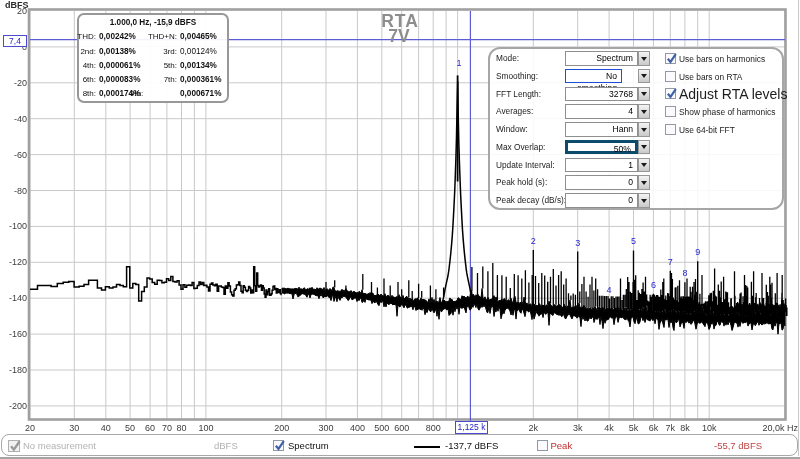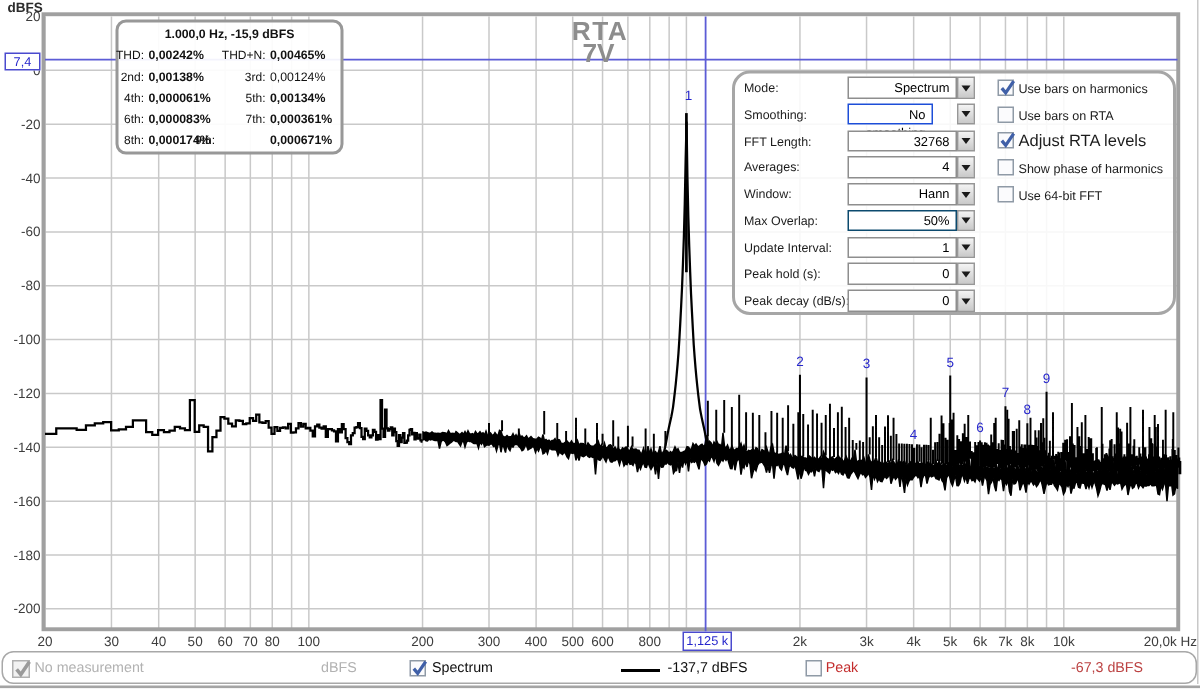--- a/index.html
+++ b/index.html
@@ -115,21 +115,21 @@
     <div style="position:absolute;left:565px;top:104.2px;width:73px;height:14.5px;background:#fff;border:1px solid #8e8e8e;box-sizing:border-box;font-size:8.6px;line-height:12.5px;color:#000;text-align:right;padding-right:4px;">4</div>
     <div style="position:absolute;left:638px;top:104.2px;width:12px;height:14.5px;background:linear-gradient(#f4f4f4,#c9c9c9);border:1px solid #979797;box-sizing:border-box;">
       <span style="position:absolute;left:2px;top:4.5px;width:0;height:0;border-left:3.5px solid transparent;border-right:3.5px solid transparent;border-top:4.6px solid #1a1a1a;"></span>
     </div>
     <div style="position:absolute;left:496px;top:122.0px;height:14.5px;line-height:14.5px;font-size:8.3px;color:#1c1c1c;">Window:</div>
     <div style="position:absolute;left:565px;top:122.0px;width:73px;height:14.5px;background:#fff;border:1px solid #8e8e8e;box-sizing:border-box;font-size:8.6px;line-height:12.5px;color:#000;text-align:right;padding-right:4px;">Hann</div>
     <div style="position:absolute;left:638px;top:122.0px;width:12px;height:14.5px;background:linear-gradient(#f4f4f4,#c9c9c9);border:1px solid #979797;box-sizing:border-box;">
       <span style="position:absolute;left:2px;top:4.5px;width:0;height:0;border-left:3.5px solid transparent;border-right:3.5px solid transparent;border-top:4.6px solid #1a1a1a;"></span>
     </div>
     <div style="position:absolute;left:496px;top:139.8px;height:14.5px;line-height:14.5px;font-size:8.3px;color:#1c1c1c;">Max Overlap:</div>
-    <div style="position:absolute;left:565px;top:139.8px;width:73px;height:14.5px;background:#fff;border:1px solid #0c4a6e;box-sizing:border-box;font-size:8.6px;line-height:12.5px;color:#000;text-align:right;padding-right:4px;">50%</div>
+    <div style="position:absolute;left:565px;top:139.8px;width:73px;height:14.5px;background:#fff;border:3px solid #0c4a6e;box-sizing:border-box;font-size:8.6px;line-height:12.5px;color:#000;text-align:right;padding-right:4px;">50%</div>
     <div style="position:absolute;left:638px;top:139.8px;width:12px;height:14.5px;background:linear-gradient(#f4f4f4,#c9c9c9);border:1px solid #979797;box-sizing:border-box;">
       <span style="position:absolute;left:2px;top:4.5px;width:0;height:0;border-left:3.5px solid transparent;border-right:3.5px solid transparent;border-top:4.6px solid #1a1a1a;"></span>
     </div>
     <div style="position:absolute;left:496px;top:157.5px;height:14.5px;line-height:14.5px;font-size:8.3px;color:#1c1c1c;">Update Interval:</div>
     <div style="position:absolute;left:565px;top:157.5px;width:73px;height:14.5px;background:#fff;border:1px solid #8e8e8e;box-sizing:border-box;font-size:8.6px;line-height:12.5px;color:#000;text-align:right;padding-right:4px;">1</div>
     <div style="position:absolute;left:638px;top:157.5px;width:12px;height:14.5px;background:linear-gradient(#f4f4f4,#c9c9c9);border:1px solid #979797;box-sizing:border-box;">
       <span style="position:absolute;left:2px;top:4.5px;width:0;height:0;border-left:3.5px solid transparent;border-right:3.5px solid transparent;border-top:4.6px solid #1a1a1a;"></span>
     </div>
     <div style="position:absolute;left:496px;top:175.2px;height:14.5px;line-height:14.5px;font-size:8.3px;color:#1c1c1c;">Peak hold (s):</div>
     <div style="position:absolute;left:565px;top:175.2px;width:73px;height:14.5px;background:#fff;border:1px solid #8e8e8e;box-sizing:border-box;font-size:8.6px;line-height:12.5px;color:#000;text-align:right;padding-right:4px;">0</div>
@@ -147,21 +147,21 @@
       </svg>
     </div>
     <div style="position:absolute;left:679px;top:53.8px;font-size:8.4px;line-height:10px;color:#1c1c1c;">Use bars on harmonics</div>
     <div style="position:absolute;left:665.0px;top:70.5px;width:11px;height:11px;background:#fbfbfd;border:1px solid #8f9aa6;box-sizing:border-box;"></div>
     <div style="position:absolute;left:679px;top:71.5px;font-size:8.4px;line-height:10px;color:#1c1c1c;">Use bars on RTA</div>
     <div style="position:absolute;left:665.0px;top:88.3px;width:11px;height:11px;background:#fbfbfd;border:1px solid #8f9aa6;box-sizing:border-box;">
       <svg width="13" height="13" viewBox="0 0 10 10" style="position:absolute;left:-1px;top:-2px;">
         <path d="M2.2 5.2 L4.2 7.6 L8.3 1.6" fill="none" stroke="#4060a8" stroke-width="1.7"></path>
       </svg>
     </div>
-    <div style="position:absolute;left:679px;top:89.3px;font-size:11px;line-height:10px;color:#1c1c1c;text-align:center;">Adjust RTA levels</div>
+    <div style="position:absolute;left:679px;top:89.3px;font-size:14px;line-height:10px;color:#1c1c1c;text-align:center;">Adjust RTA levels</div>
     <div style="position:absolute;left:665.0px;top:106.0px;width:11px;height:11px;background:#fbfbfd;border:1px solid #8f9aa6;box-sizing:border-box;"></div>
     <div style="position:absolute;left:679px;top:107.0px;font-size:8.4px;line-height:10px;color:#1c1c1c;">Show phase of harmonics</div>
     <div style="position:absolute;left:665.0px;top:123.8px;width:11px;height:11px;background:#fbfbfd;border:1px solid #8f9aa6;box-sizing:border-box;"></div>
     <div style="position:absolute;left:679px;top:124.8px;font-size:8.4px;line-height:10px;color:#1c1c1c;">Use 64-bit FFT</div>
 
 <div style="position:absolute;left:1px;top:434px;width:797px;height:21.5px;background:#fff;border:1.5px solid #a8a8a8;border-radius:8px;box-sizing:border-box;"></div>
 <div style="position:absolute;left:8.0px;top:439.5px;width:12px;height:12px;background:#f2f2f2;border:1px solid #b0b0b0;box-sizing:border-box;">
       <svg width="14" height="14" viewBox="0 0 10 10" style="position:absolute;left:-1px;top:-2px;">
         <path d="M2.2 5.2 L4.2 7.6 L8.3 1.6" fill="none" stroke="#9a9a9a" stroke-width="1.7"></path>
       </svg>
@@ -171,17 +171,17 @@
 <div style="position:absolute;left:272.5px;top:439.5px;width:11px;height:11px;background:#fbfbfd;border:1px solid #8f9aa6;box-sizing:border-box;">
       <svg width="13" height="13" viewBox="0 0 10 10" style="position:absolute;left:-1px;top:-2px;">
         <path d="M2.2 5.2 L4.2 7.6 L8.3 1.6" fill="none" stroke="#4060a8" stroke-width="1.7"></path>
       </svg>
     </div>
 <div style="position:absolute;left:288px;top:440px;font-size:9.5px;color:#101010;">Spectrum</div>
 <div style="position:absolute;left:414px;top:445.5px;width:26px;height:2px;background:#000;"></div>
 <div style="position:absolute;left:445px;top:440px;font-size:9.5px;color:#101010;text-align:right;">-137,7 dBFS</div>
 <div style="position:absolute;left:536.5px;top:439.5px;width:11px;height:11px;background:#fbfbfd;border:1px solid #8f9aa6;box-sizing:border-box;"></div>
 <div style="position:absolute;left:550.5px;top:440px;font-size:9.5px;color:#c32c2c;">Peak</div>
-<div style="position:absolute;left:714px;top:440px;font-size:9.5px;color:#bc4343;">-67,3 dBFS</div>
+<div style="position:absolute;left:714px;top:440px;font-size:9.5px;color:#bc4343;">-55,7 dBFS</div>
 
 <div style="position:absolute;left:0px;top:456.5px;width:800px;height:2.5px;background:#a4a4a4;"></div>
 <div style="position:absolute;left:797.5px;top:0px;width:1px;height:456px;background:#c8c8c8;"></div>
 </div>
 
 </body></html>

